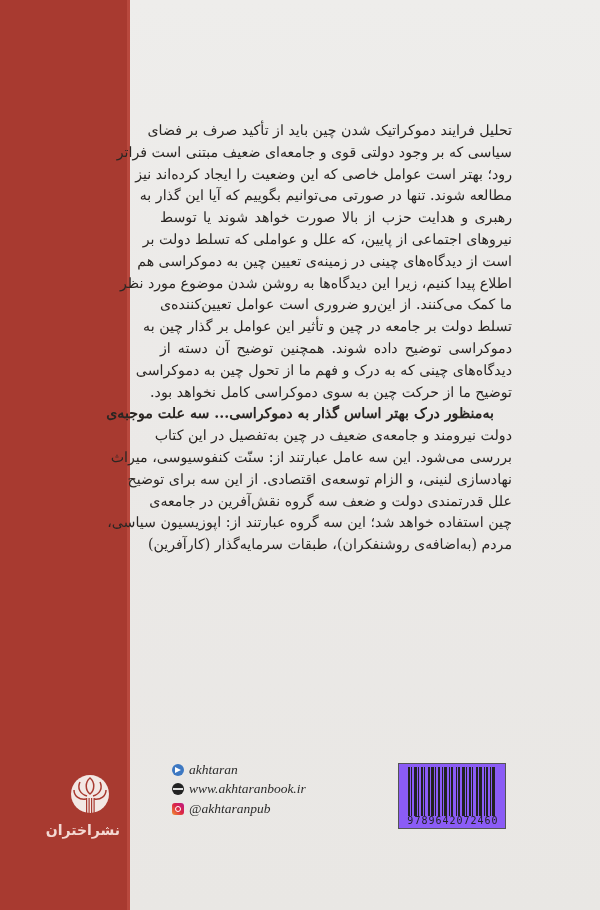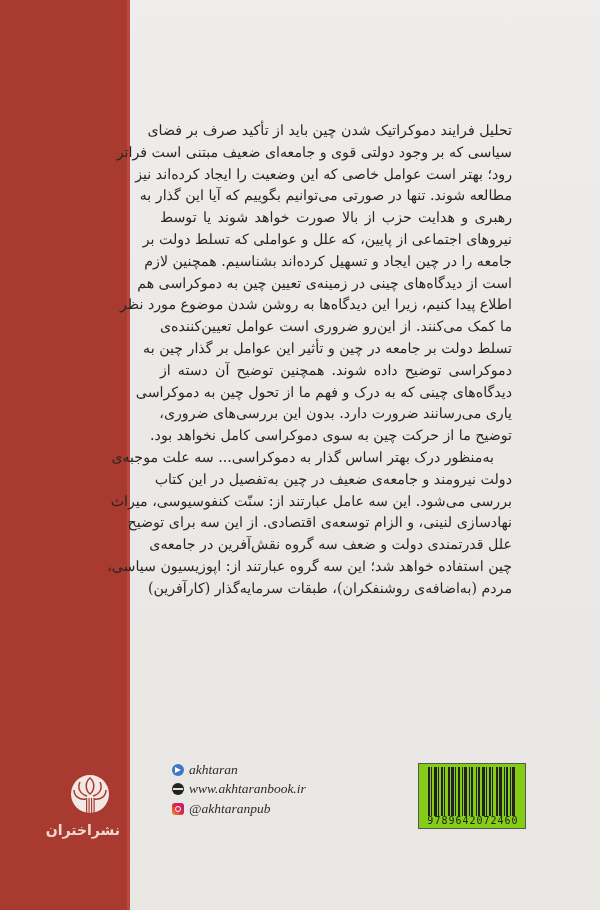--- a/index.html
+++ b/index.html
@@ -20,40 +20,40 @@
       position: absolute; left: 130px; top: 0; width: 470px; height: 910px;
       background: linear-gradient(180deg, #eeedeb 0%, #ebe9e7 50%, #e9e7e4 100%);
     }
     .blurb {
       position: absolute; left: 160px; top: 120px; width: 352px;
       direction: rtl; text-align: justify; text-align-last: right;
       color: #2a2623; font-size: 14.2px; line-height: 21.8px;
     }
     .blurb .line { display: block; white-space: nowrap; text-align: justify; text-align-last: justify; }
     .blurb .line.last { text-align-last: right; }
-    .blurb .line.indent { padding-right: 18px; }
+    .blurb .line.indent { padding-right: 18px; font-weight: bold; }
     .contacts {
       position: absolute; left: 172px; top: 760px;
       font-family: "Liberation Serif", "DejaVu Serif", serif;
       font-style: italic; color: #2b2b2b; font-size: 13.5px;
     }
     .contact { display: flex; align-items: center; height: 19.5px; }
     .contact .ic { width: 12px; height: 12px; margin-right: 5px; display: inline-block; position: relative; }
     .ic-telegram { background: #3d78c2; border-radius: 50%; }
     .ic-telegram::after { content: ""; position: absolute; left: 3px; top: 3px; border-left: 6px solid #fff; border-top: 3px solid transparent; border-bottom: 3px solid transparent; }
     .ic-web { background: #222; border-radius: 50%; }
     .ic-web::after { content: ""; position: absolute; left: 1px; top: 5px; width: 10px; height: 2px; background: #ddd; }
     .ic-insta { background: linear-gradient(45deg, #f09433, #dc2743, #bc1888); border-radius: 3px; }
     .ic-insta::after { content: ""; position: absolute; left: 3px; top: 3px; width: 4px; height: 4px; border: 1px solid #fff; border-radius: 50%; }
     .ic-mail { background: transparent; }
     .ic-mail::before { content: ""; position: absolute; left: 0; top: 2px; width: 10px; height: 8px; border-left: 2px solid #d4473a; border-right: 2px solid #d4473a; }
     .ic-mail::after { content: ""; position: absolute; left: 2px; top: 1px; width: 6px; height: 6px; border-right: 2px solid #d4473a; border-bottom: 2px solid #d4473a; transform: rotate(45deg); }
     .barcode {
-      position: absolute; left: 418px; top: 763px; width: 108px; height: 66px;
-      border: 1px solid #555; background: #84cc16; box-sizing: border-box;
+      position: absolute; left: 398px; top: 763px; width: 108px; height: 66px;
+      border: 1px solid #555; background: #8b5cf6; box-sizing: border-box;
     }
     .bars { position: absolute; left: 9px; top: 3px; width: 90px; height: 49px; display: flex; align-items: stretch; }
     .bars span { display: block; height: 100%; background: #222; }
     .barcode-num {
       position: absolute; left: 2px; bottom: 2px; width: 104px; text-align: center;
       font-family: "DejaVu Sans Mono", "Liberation Mono", monospace; font-size: 10px; letter-spacing: 1px; color: #222;
     }
     .logo { position: absolute; left: 69px; top: 772px; width: 42px; height: 60px; }
     .logo-name {
       position: absolute; left: 60px; top: 822px; width: 60px; text-align: center;
@@ -67,28 +67,26 @@
 <div class="spine-edge"></div>
 <div class="page"></div>
 
 <div class="blurb">
   <span class="line">تحلیل فرایند دموکراتیک شدن چین باید از تأکید صرف بر فضای</span>
   <span class="line">سیاسی که بر وجود دولتی قوی و جامعه‌ای ضعیف مبتنی است فراتر</span>
   <span class="line">رود؛ بهتر است عوامل خاصی که این وضعیت را ایجاد کرده‌اند نیز</span>
   <span class="line">مطالعه شوند. تنها در صورتی می‌توانیم بگوییم که آیا این گذار به</span>
   <span class="line">رهبری و هدایت حزب از بالا صورت خواهد شوند یا توسط</span>
   <span class="line">نیروهای اجتماعی از پایین، که علل و عواملی که تسلط دولت بر</span>
-  <span class="line">جامعه را در چین ایجاد و تسهیل کرده‌اند بشناسیم. همچنین لازم</span>
   <span class="line">است از دیدگاه‌های چینی در زمینه‌ی تعیین چین به دموکراسی هم</span>
   <span class="line">اطلاع پیدا کنیم، زیرا این دیدگاه‌ها به روشن شدن موضوع مورد نظر</span>
   <span class="line">ما کمک می‌کنند. از این‌رو ضروری است عوامل تعیین‌کننده‌ی</span>
   <span class="line">تسلط دولت بر جامعه در چین و تأثیر این عوامل بر گذار چین به</span>
   <span class="line">دموکراسی توضیح داده شوند. همچنین توضیح آن دسته از</span>
   <span class="line">دیدگاه‌های چینی که به درک و فهم ما از تحول چین به دموکراسی</span>
-  <span class="line">یاری می‌رسانند ضرورت دارد. بدون این بررسی‌های ضروری،</span>
   <span class="line last">توضیح ما از حرکت چین به سوی دموکراسی کامل نخواهد بود.</span>
   <span class="line indent">به‌منظور درک بهتر اساس گذار به دموکراسی... سه علت موجبه‌ی</span>
   <span class="line">دولت نیرومند و جامعه‌ی ضعیف در چین به‌تفصیل در این کتاب</span>
   <span class="line">بررسی می‌شود. این سه عامل عبارتند از: سنّت کنفوسیوسی، میراث</span>
   <span class="line">نهادسازی لنینی، و الزام توسعه‌ی اقتصادی. از این سه برای توضیح</span>
   <span class="line">علل قدرتمندی دولت و ضعف سه گروه نقش‌آفرین در جامعه‌ی</span>
   <span class="line">چین استفاده خواهد شد؛ این سه گروه عبارتند از: اپوزیسیون سیاسی،</span>
   <span class="line last">مردم (به‌اضافه‌ی روشنفکران)، طبقات سرمایه‌گذار (کارآفرین)</span>
 </div>
 

